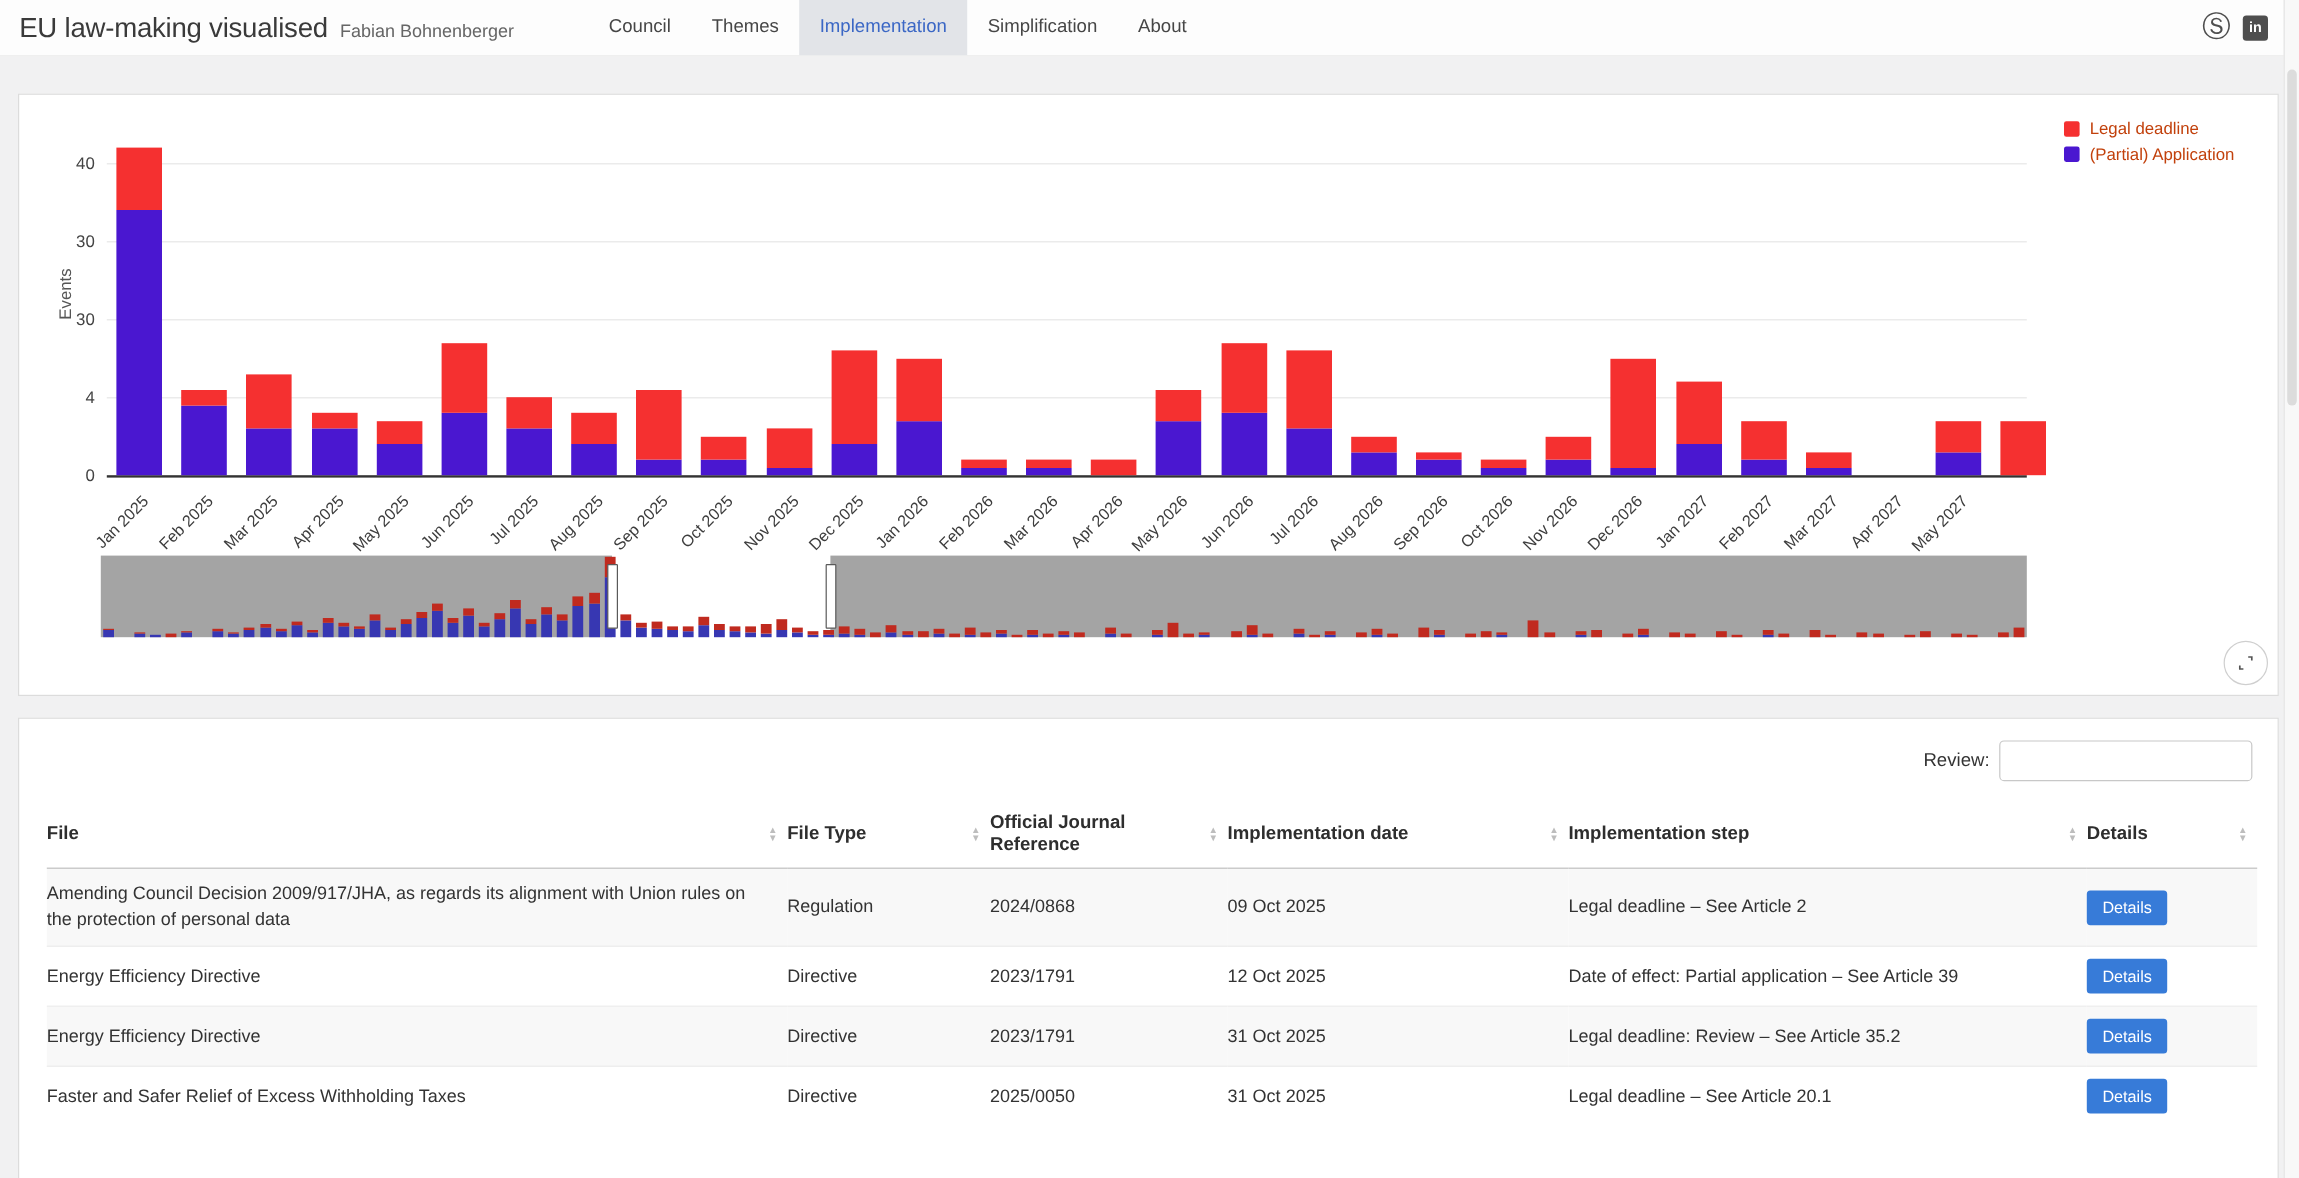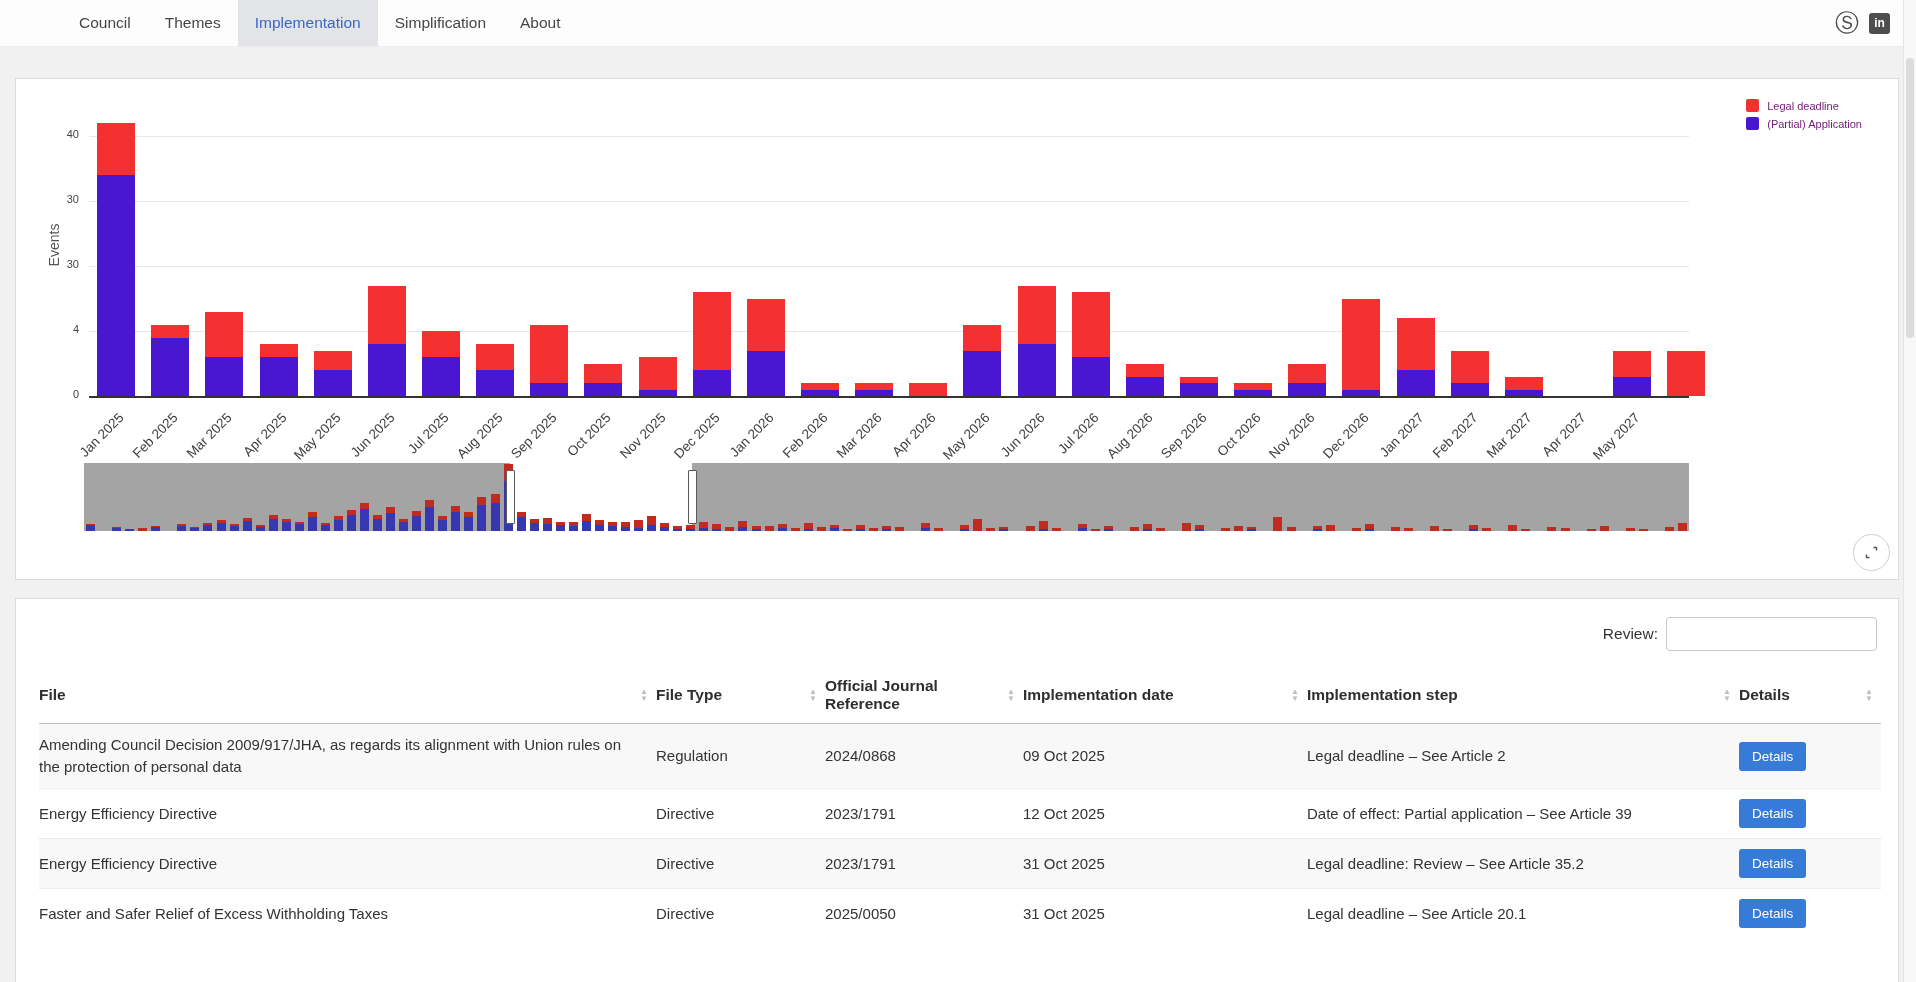--- a/index.html
+++ b/index.html
@@ -24,30 +24,30 @@
 
   
   .panel { position:absolute; background:#fff; border:1px solid #dcdcdc; }
   .chart-panel { left:15px; top:78px; width:1884px; height:502px; }
   .table-panel { left:15px; top:598px; width:1884px; height:420px; padding:18px 21px 0 23px; }
 
   
   .plot { position:absolute; inset:0; overflow:hidden; }
   .gridline { position:absolute; height:1px; background:#e7e7e7; }
   .axisline { position:absolute; height:2px; background:#333; }
-  .ytick { position:absolute; width:40px; text-align:right; font-size:11px; color:#444; }
+  .ytick { position:absolute; width:40px; text-align:right; font-size:14px; color:#444; }
   .ylab  { position:absolute; left:-12px; top:158px; width:100px; text-align:center;
            transform:rotate(-90deg); font-size:14px; color:#555; }
   .bar-seg { position:absolute; }
   .xlabel { position:absolute; width:110px; text-align:right; font-size:13.5px; color:#3d3d3d;
             transform:rotate(-45deg); transform-origin:100% 0; white-space:nowrap; }
   .legend { position:absolute; top:20px; right:36px; }
   .legend-item { display:flex; align-items:center; gap:8px; margin-bottom:5px; cursor:pointer; }
   .legend-swatch { width:13px; height:13px; border-radius:2px; }
-  .legend-label { font-size:11px; color:#701a75; }
+  .legend-label { font-size:14px; color:#c2410c; }
 
   
   .navigator { position:absolute; left:68px; top:384px; width:1605px; height:68px; background:#fff; }
   .nav-mask { position:absolute; top:0; bottom:0; background:#a4a4a4; }
   .nav-bar { position:absolute; width:9px; }
   .nav-handle { position:absolute; top:7px; width:9px; height:54px; background:#fff;
                 border:1px solid #5a5a5a; border-radius:1px; cursor:ew-resize; z-index:3; }
 
   .expand-btn { position:absolute; right:8px; bottom:8px; width:37px; height:37px; border-radius:50%;
                 background:#fff; border:1px solid #cfcfcf; cursor:pointer;
@@ -74,20 +74,24 @@
   .scrollbar { position:absolute; right:0; top:0; bottom:0; width:13px; background:#f8f8f8;
                border-left:1px solid #e4e4e4; }
   .scroll-thumb { position:absolute; left:2px; right:2px; top:58px; height:280px; background:#dcdcdc; border-radius:5px; }
 </style>
 </head>
 <body>
 
 <div class="page">
 
   <header class="topbar">
+    <div class="title-wrap">
+      <span class="site-title">EU law-making visualised</span>
+      <span class="site-author">Fabian Bohnenberger</span>
+    </div>
     <nav class="mainnav" id="mainnav">
         <a class="nav-item">Council</a>
         <a class="nav-item">Themes</a>
         <a class="nav-item active">Implementation</a>
         <a class="nav-item">Simplification</a>
         <a class="nav-item">About</a>
       </nav>
     <div class="social">
       <span class="wp-icon">Ⓢ</span>
       <span class="li-icon">in</span>

